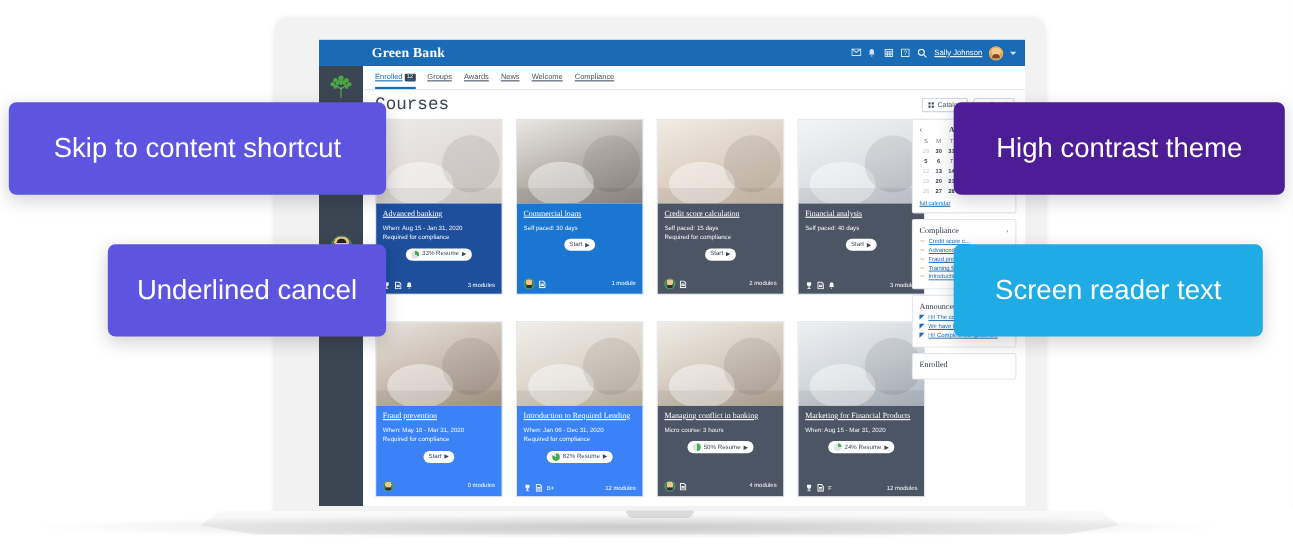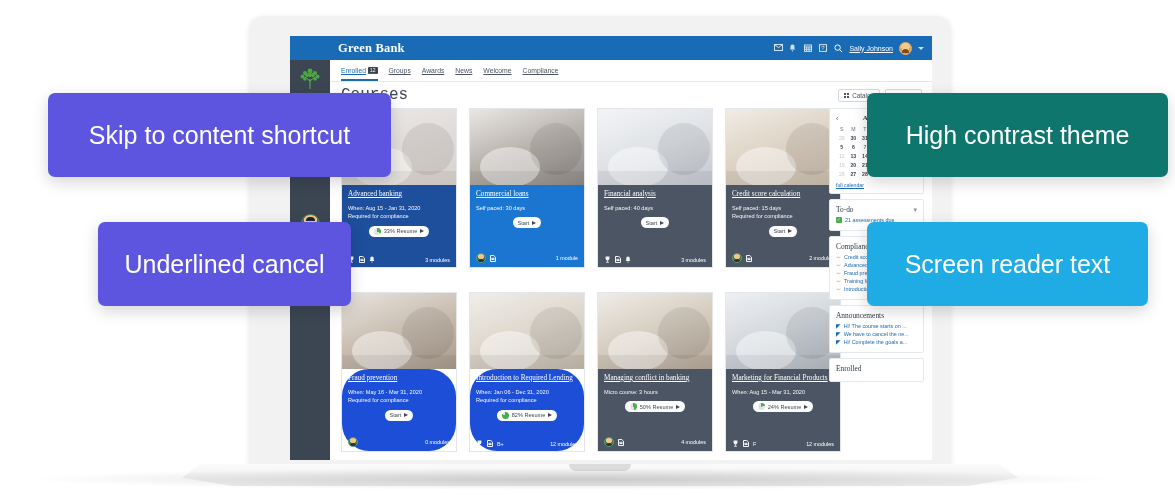--- a/index.html
+++ b/index.html
@@ -83,21 +83,21 @@
   
   .content{position:absolute;left:40px;top:72px;width:602px;height:352px;background:#fff;}
   .cards{position:absolute;left:11px;top:0;width:482px;}
   .row{display:flex;gap:12px;margin-bottom:24px;}
   .card{width:116px;border:1px solid #e2e5e9;box-sizing:border-box;background:#fff;}
   .thumb{height:76px;position:relative;overflow:hidden;}
   .body{padding:5px 6px 4px;color:#fff;position:relative;min-height:82px;box-sizing:border-box;}
   .body.blue-d{background:#1e4f9c;}
   .body.blue-b{background:#1b76d2;}
   .body.gray{background:#4b5563;}
-  .body.blue-m{background:#1d4ed8;border-radius:27px;}
+  .body.blue-m{background:#3b82f6;}
   .ctitle2{font-size:7.2px;text-decoration:underline;line-height:1.25;
            font-family:"Liberation Serif","DejaVu Serif",serif;margin-bottom:5px;}
   .meta{font-size:5.6px;line-height:1.5;opacity:.96;}
   .pillwrap{display:flex;justify-content:center;margin:5px 0 4px;}
   .pill{background:#fff;border-radius:9px;height:11px;display:flex;align-items:center;
         gap:3px;padding:0 5px;color:#3c4653;font-size:5.6px;}
   .pie{width:7px;height:7px;border-radius:50%;background:#46ad4a;}
   .tri{width:0;height:0;border-left:4px solid #3c4653;border-top:2.6px solid transparent;
        border-bottom:2.6px solid transparent;}
   .footrow{display:flex;align-items:center;gap:4px;font-size:5.4px;
@@ -132,23 +132,23 @@
   .dot-g{width:6px;height:6px;background:#46ad4a;border-radius:1px;flex:0 0 auto;
          color:#fff;font-size:4.5px;line-height:6px;text-align:center;}
   .wave{color:#e8762b;font-size:6px;line-height:1;flex:0 0 auto;}
   .mega{color:#1a6bb5;font-size:6px;line-height:1;flex:0 0 auto;}
   .calico{width:6px;height:6px;border:1px solid #5a6470;border-radius:1px;flex:0 0 auto;}
 
   
   .chip{position:absolute;border-radius:7px;display:flex;align-items:center;
         justify-content:center;color:#fff;font-weight:normal;
         box-shadow:0 5px 16px rgba(0,0,0,.17);}
-  #chip1{left:8px;top:93px;width:343px;height:84px;background:#5d55e0;font-size:25px;margin-left:40px;}
+  #chip1{left:8px;top:93px;width:343px;height:84px;background:#5d55e0;font-size:25px;}
   #chip2{left:98px;top:222px;width:253px;height:84px;background:#5d55e0;font-size:25px;}
-  #chip3{left:867px;top:93px;width:301px;height:84px;background:#0f766e;font-size:25px;}
+  #chip3{left:867px;top:93px;width:301px;height:84px;background:#4c1d95;font-size:25px;}
   #chip4{left:867px;top:222px;width:281px;height:84px;background:#1fabe3;font-size:25px;}
 </style>
 </head>
 <body>
 
 <div id="laptop">
   <div id="bezel"></div>
 
   <div id="screen">
 
@@ -345,20 +345,53 @@
                       <path d="M.5.5h3.3L5.5 2.2V6.5H.5z" fill="none" stroke="#ffffff"></path>
                       <line x1="1.4" y1="3.3" x2="4.5" y2="3.3" stroke="#ffffff"></line>
                       <line x1="1.4" y1="4.5" x2="4.5" y2="4.5" stroke="#ffffff"></line>
                     </svg>
                   </span>
                   <span class="foot-right">1 module</span>
                 </div>
               </div>
             </div>
             <div class="card">
+              <div class="thumb" style="background: linear-gradient(160deg, rgb(241, 236, 229) 0%, rgb(221, 210, 196) 50%, rgb(201, 188, 170) 100%);">
+                <svg width="116" height="76" viewBox="0 0 116 76" style="display:block">
+                  <ellipse cx="40" cy="58" rx="30" ry="20" fill="rgba(255,255,255,.45)"></ellipse>
+                  <ellipse cx="86" cy="40" rx="26" ry="26" fill="rgba(0,0,0,.08)"></ellipse>
+                  <rect x="0" y="62" width="116" height="14" fill="rgba(0,0,0,.06)"></rect>
+                </svg>
+              </div>
+              <div class="body gray">
+                <div class="ctitle2">Credit score calculation</div>
+                <div class="meta">
+                  <div>Self paced: 15 days</div>
+                  <div>Required for compliance</div>
+                </div>
+                <div class="pillwrap">
+                  <div class="pill">
+                    <span>Start</span>
+                    <span class="tri"></span>
+                  </div>
+                </div>
+                <div class="footrow">
+                  <span class="ava-f"></span>
+                  <span class="ficon">
+                    <svg width="6" height="7" viewBox="0 0 6 7">
+                      <path d="M.5.5h3.3L5.5 2.2V6.5H.5z" fill="none" stroke="#ffffff"></path>
+                      <line x1="1.4" y1="3.3" x2="4.5" y2="3.3" stroke="#ffffff"></line>
+                      <line x1="1.4" y1="4.5" x2="4.5" y2="4.5" stroke="#ffffff"></line>
+                    </svg>
+                  </span>
+                  <span class="foot-right">2 modules</span>
+                </div>
+              </div>
+            </div>
+            <div class="card">
               <div class="thumb" style="background: linear-gradient(160deg, rgb(243, 244, 246) 0%, rgb(223, 226, 230) 50%, rgb(195, 200, 207) 100%);">
                 <svg width="116" height="76" viewBox="0 0 116 76" style="display:block">
                   <ellipse cx="40" cy="58" rx="30" ry="20" fill="rgba(255,255,255,.45)"></ellipse>
                   <ellipse cx="86" cy="40" rx="26" ry="26" fill="rgba(0,0,0,.08)"></ellipse>
                   <rect x="0" y="62" width="116" height="14" fill="rgba(0,0,0,.06)"></rect>
                 </svg>
               </div>
               <div class="body gray">
                 <div class="ctitle2">Financial analysis</div>
                 <div class="meta">
@@ -385,53 +418,20 @@
                       <line x1="1.4" y1="4.5" x2="4.5" y2="4.5" stroke="#ffffff"></line>
                     </svg>
                   </span>
                   <span class="ficon">
                     <svg width="6" height="7" viewBox="0 0 6 7">
                       <path d="M3 .5c1.1 0 1.7.8 1.7 1.8v1.8l.7.8H.6l.7-.8V2.3C1.3 1.3 1.9.5 3 .5z" fill="#ffffff"></path>
                       <rect x="2.4" y="5.4" width="1.2" height="1" rx=".5" fill="#ffffff"></rect>
                     </svg>
                   </span>
                   <span class="foot-right">3 modules</span>
-                </div>
-              </div>
-            </div>
-            <div class="card">
-              <div class="thumb" style="background: linear-gradient(160deg, rgb(241, 236, 229) 0%, rgb(221, 210, 196) 50%, rgb(201, 188, 170) 100%);">
-                <svg width="116" height="76" viewBox="0 0 116 76" style="display:block">
-                  <ellipse cx="40" cy="58" rx="30" ry="20" fill="rgba(255,255,255,.45)"></ellipse>
-                  <ellipse cx="86" cy="40" rx="26" ry="26" fill="rgba(0,0,0,.08)"></ellipse>
-                  <rect x="0" y="62" width="116" height="14" fill="rgba(0,0,0,.06)"></rect>
-                </svg>
-              </div>
-              <div class="body gray">
-                <div class="ctitle2">Credit score calculation</div>
-                <div class="meta">
-                  <div>Self paced: 15 days</div>
-                  <div>Required for compliance</div>
-                </div>
-                <div class="pillwrap">
-                  <div class="pill">
-                    <span>Start</span>
-                    <span class="tri"></span>
-                  </div>
-                </div>
-                <div class="footrow">
-                  <span class="ava-f"></span>
-                  <span class="ficon">
-                    <svg width="6" height="7" viewBox="0 0 6 7">
-                      <path d="M.5.5h3.3L5.5 2.2V6.5H.5z" fill="none" stroke="#ffffff"></path>
-                      <line x1="1.4" y1="3.3" x2="4.5" y2="3.3" stroke="#ffffff"></line>
-                      <line x1="1.4" y1="4.5" x2="4.5" y2="4.5" stroke="#ffffff"></line>
-                    </svg>
-                  </span>
-                  <span class="foot-right">2 modules</span>
                 </div>
               </div>
             </div>
           </div>
           <div class="row">
             <div class="card">
               <div class="thumb" style="background: linear-gradient(160deg, rgb(232, 228, 223) 0%, rgb(201, 189, 176) 50%, rgb(167, 154, 140) 100%);">
                 <svg width="116" height="76" viewBox="0 0 116 76" style="display:block">
                   <ellipse cx="40" cy="58" rx="30" ry="20" fill="rgba(255,255,255,.45)"></ellipse>
                   <ellipse cx="86" cy="40" rx="26" ry="26" fill="rgba(0,0,0,.08)"></ellipse>
@@ -620,30 +620,20 @@
               <span class="bold">28</span>
               <span class="mut ">29</span>
               <span class="">30</span>
               <span class="">1</span>
               <span class="">2</span>
             </div>
             <a class="cal-link" href="#">full calendar</a>
           </div>
           <div class="w">
             <div class="whead">
-              <span>To-do</span>
-              <span class="chev">▾</span>
-            </div>
-            <div class="wrow">
-              <span class="dot-g">✓</span>
-              <a href="#">21 assessments due</a>
-            </div>
-          </div>
-          <div class="w">
-            <div class="whead">
               <span>Compliance</span>
               <span class="chev">›</span>
             </div>
             <div class="wrow">
               <span class="wave">∼</span>
               <a href="#">Credit score c...</a>
             </div>
             <div class="wrow">
               <span class="wave">∼</span>
               <a href="#">Advanced ba...</a>

